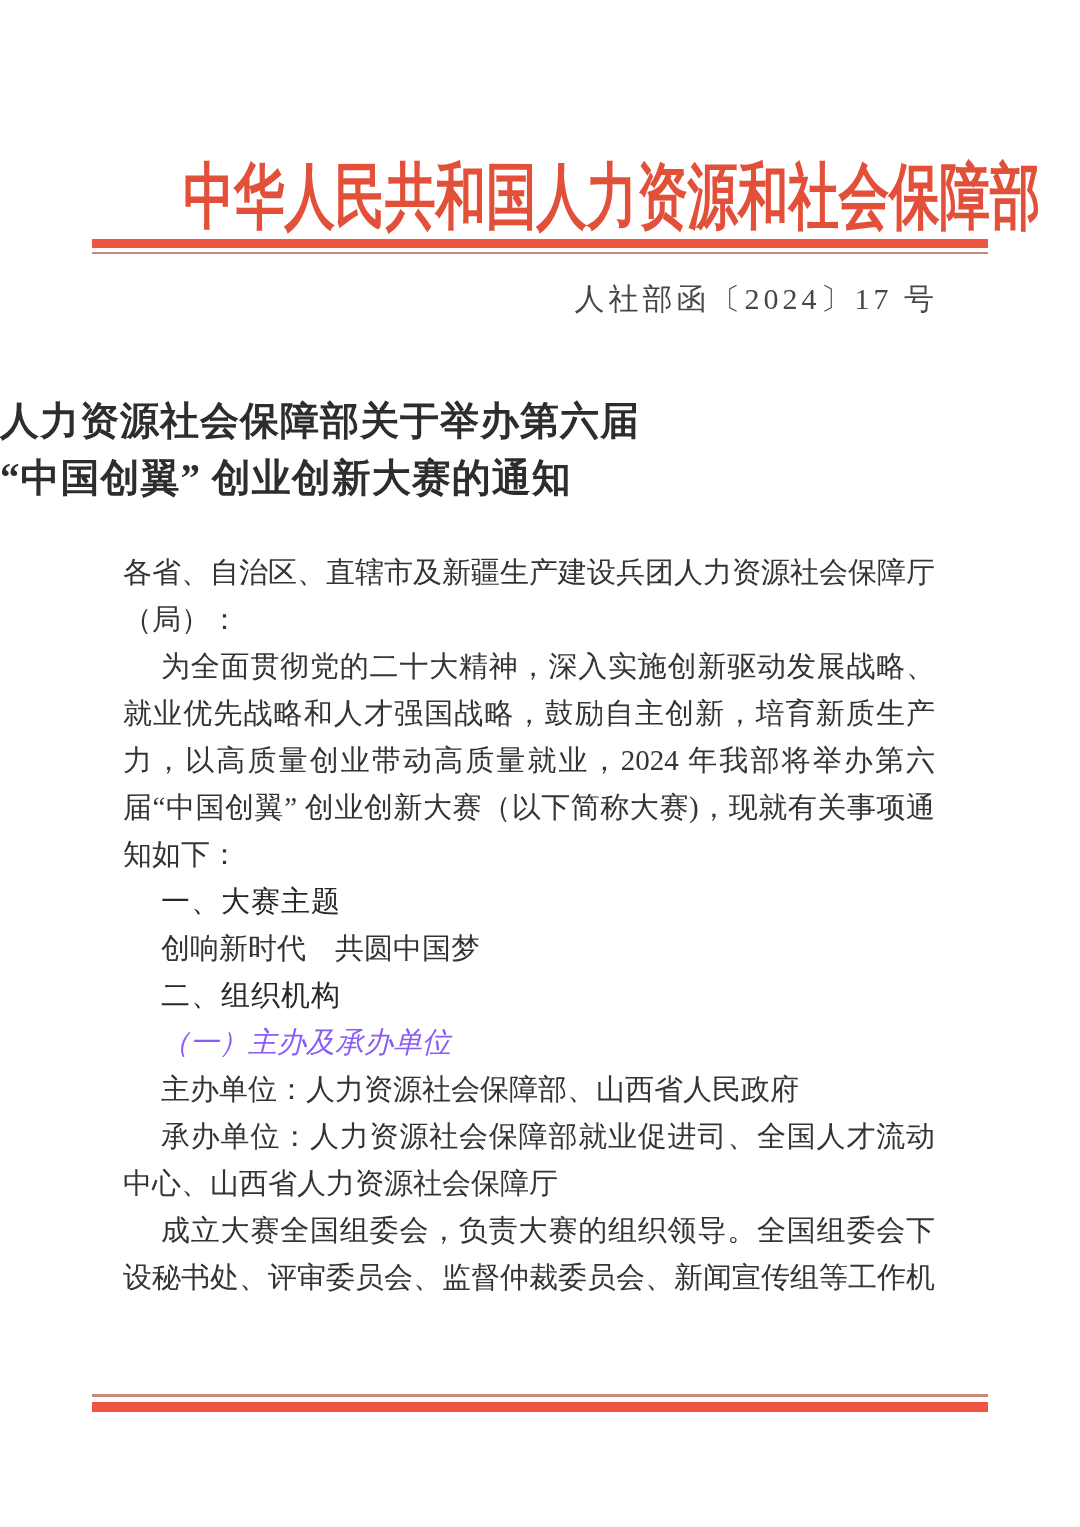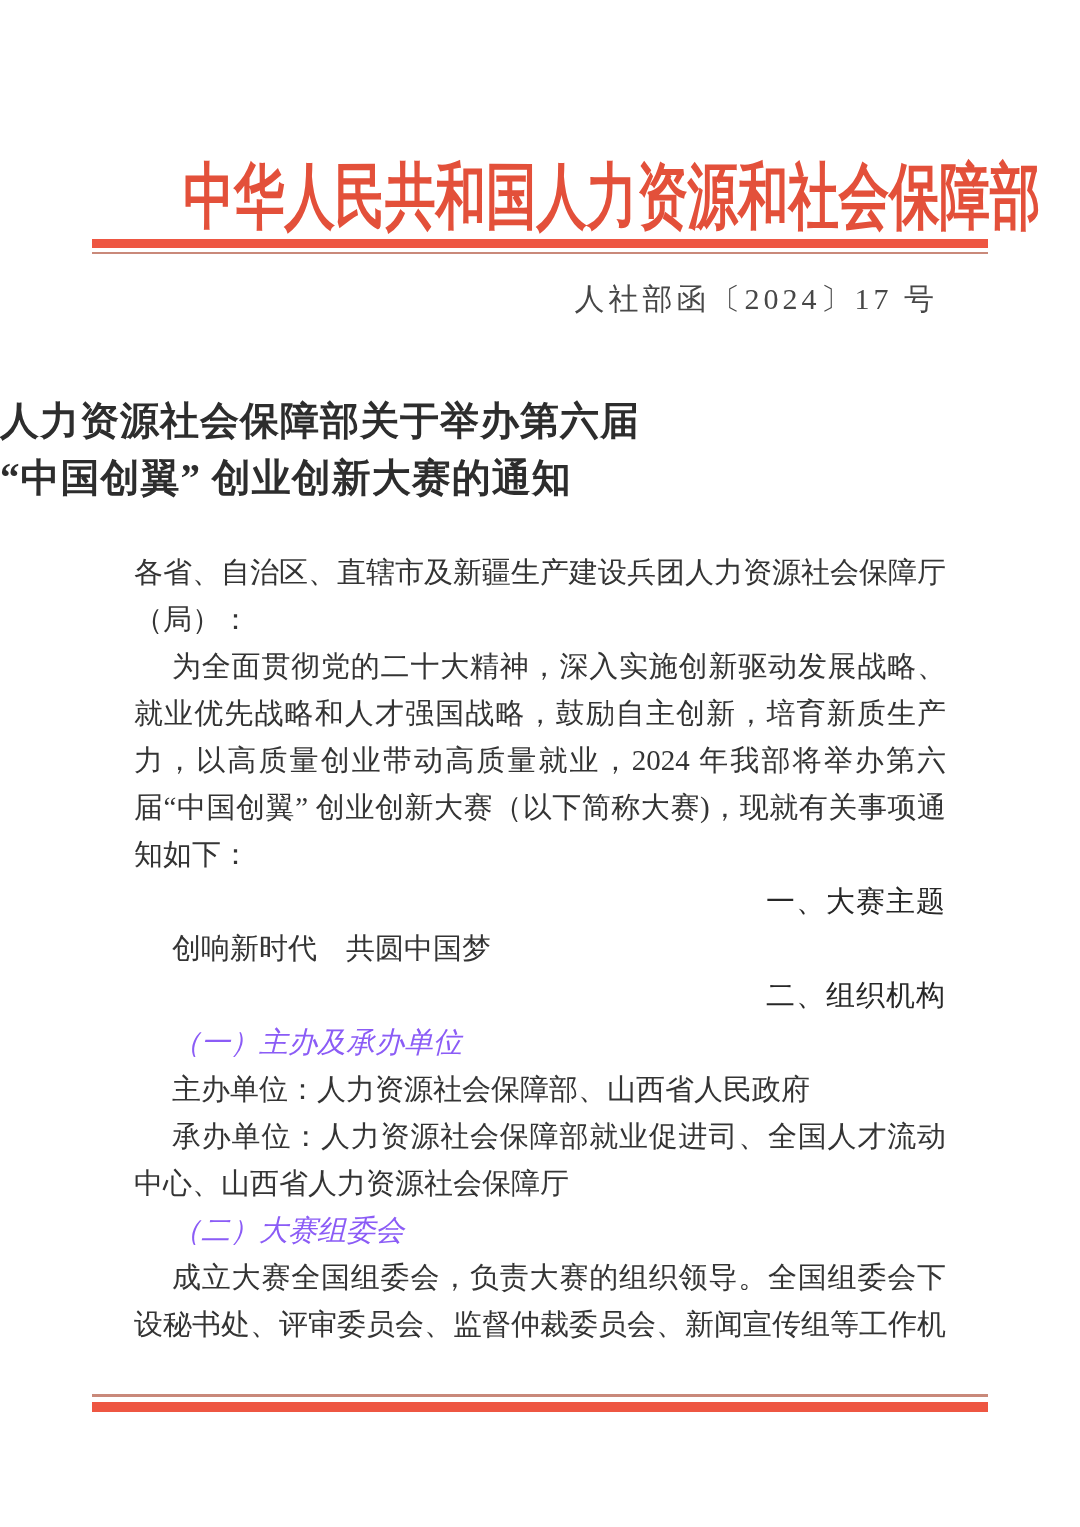--- a/index.html
+++ b/index.html
@@ -45,36 +45,36 @@
   .title{
     position:absolute;top:392px;left:0;width:1080px;
     text-align:left;
     font-weight:bold;
     font-size:39px;line-height:57px;
     color:#2d2d2d;
     letter-spacing:1px;
   }
   
   .body{
-    position:absolute;top:549px;left:134px;width:812px;
+    position:absolute;top:549px;left:123px;width:812px;
     font-size:29px;line-height:47px;
     text-align:justify;
   }
   .body p,.body h2,.body h3{
     margin:0;padding:0;
     font-size:29px;line-height:47px;font-weight:normal;
   }
   .indent{text-indent:38px;}
   .sec-heading{
     font-family:"Liberation Sans","DejaVu Sans",sans-serif;
     font-weight:bold;
     color:#272727;
     text-indent:38px;
     letter-spacing:1px;
-    text-align:right;
+    text-align:left;
   }
   .sub-heading{
     font-style:italic;
     text-indent:38px;
     color:#8b5cf6;
     text-align:left;
   }
   .theme-line{text-align:left;}
   
   .rule-bottom{position:absolute;top:1394px;left:92px;width:896px;}
@@ -102,21 +102,20 @@
 
   <main class="body">
     <p class="salutation">各省、自治区、直辖市及新疆生产建设兵团人力资源社会保障厅（局）：</p>
     <p class="indent">为全面贯彻党的二十大精神，深入实施创新驱动发展战略、就业优先战略和人才强国战略，鼓励自主创新，培育新质生产力，以高质量创业带动高质量就业，2024 年我部将举办第六届“中国创翼” 创业创新大赛（以下简称大赛)，现就有关事项通知如下：</p>
     <h2 class="sec-heading">一、大赛主题</h2>
     <p class="indent theme-line">创响新时代　共圆中国梦</p>
     <h2 class="sec-heading">二、组织机构</h2>
     <h3 class="sub-heading">（一）主办及承办单位</h3>
     <p class="indent">主办单位：人力资源社会保障部、山西省人民政府</p>
     <p class="indent">承办单位：人力资源社会保障部就业促进司、全国人才流动中心、山西省人力资源社会保障厅</p>
-    <h3 class="sub-heading">（二）大赛组委会</h3>
     <p class="indent">成立大赛全国组委会，负责大赛的组织领导。全国组委会下设秘书处、评审委员会、监督仲裁委员会、新闻宣传组等工作机</p>
   </main>
 
   <footer class="rule-bottom">
     <div class="bar-thin"></div>
     <div class="bar-thick"></div>
   </footer>
 
 </div>
 

